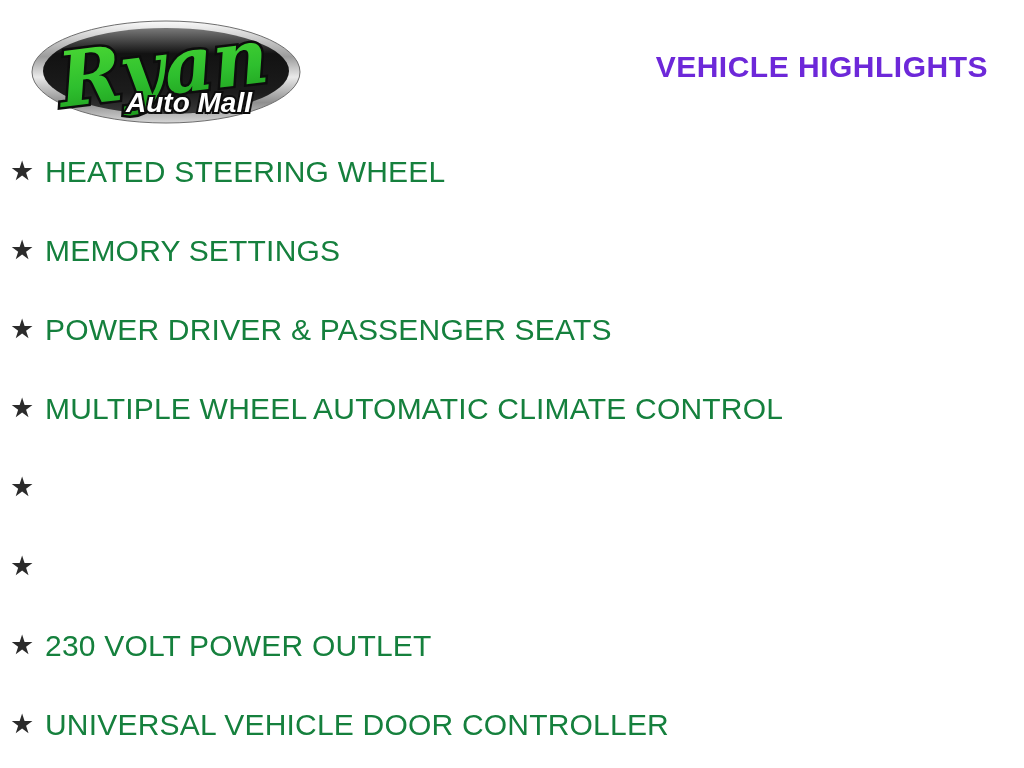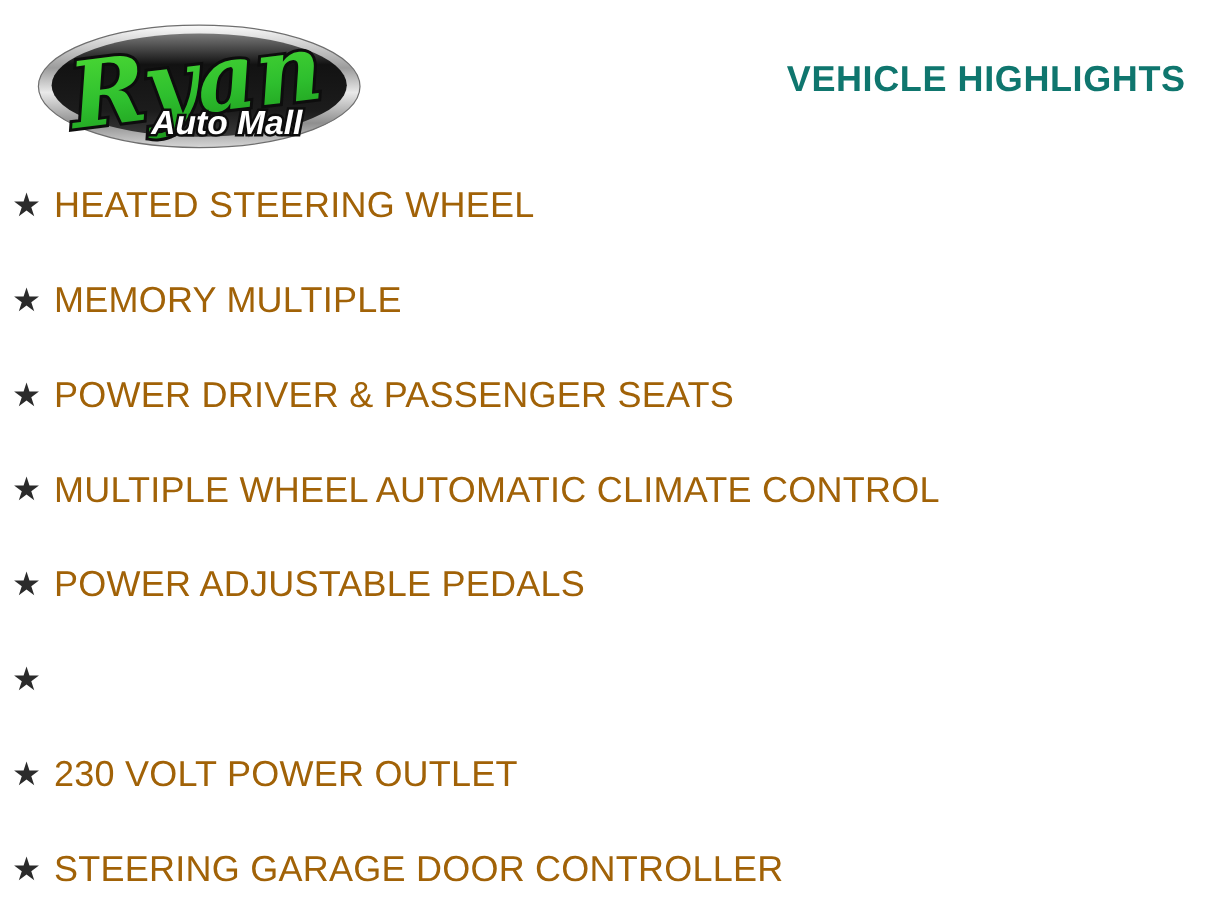--- a/index.html
+++ b/index.html
@@ -26,21 +26,21 @@
     font-family: "Liberation Sans", sans-serif;
     font-style: italic;
     font-weight: bold;
     paint-order: stroke fill;
   }
   .page-title {
     position: absolute;
     top: 50px; right: 36px;
     font-size: 30px;
     font-weight: bold;
-    color: #0f766e;
+    color: #6d28d9;
     letter-spacing: 0.5px;
     white-space: nowrap;
   }
   .highlights {
     position: absolute;
     left: 8px; top: 153px;
     list-style: none;
   }
   .highlights li {
     display: flex;
@@ -53,21 +53,21 @@
     width: 37px;
     font-size: 27px;
     color: #2b2b2b;
     line-height: 1;
     text-align: left;
     padding-left: 2px;
     flex: 0 0 37px;
   }
   .highlights .label {
     font-size: 30px;
-    color: #a16207;
+    color: #15803d;
     letter-spacing: 0.2px;
     text-align: right;
   }
 </style>
 </head>
 <body>
 
 <div class="logo">
   <svg viewBox="0 0 272 118" xmlns="http://www.w3.org/2000/svg">
     <defs>
@@ -99,38 +99,37 @@
 
 <h1 class="page-title">VEHICLE HIGHLIGHTS</h1>
 
 <ul class="highlights">
   <li>
     <span class="star">★</span>
     <span class="label">HEATED STEERING WHEEL</span>
   </li>
   <li>
     <span class="star">★</span>
-    <span class="label">MEMORY MULTIPLE</span>
+    <span class="label">MEMORY SETTINGS</span>
   </li>
   <li>
     <span class="star">★</span>
     <span class="label">POWER DRIVER &amp; PASSENGER SEATS</span>
   </li>
   <li>
     <span class="star">★</span>
     <span class="label">MULTIPLE WHEEL AUTOMATIC CLIMATE CONTROL</span>
   </li>
   <li>
     <span class="star">★</span>
-    <span class="label">POWER ADJUSTABLE PEDALS</span>
   </li>
   <li>
     <span class="star">★</span>
   </li>
   <li>
     <span class="star">★</span>
     <span class="label">230 VOLT POWER OUTLET</span>
   </li>
   <li>
     <span class="star">★</span>
-    <span class="label">STEERING GARAGE DOOR CONTROLLER</span>
+    <span class="label">UNIVERSAL VEHICLE DOOR CONTROLLER</span>
   </li>
 </ul>
 
 </body></html>

